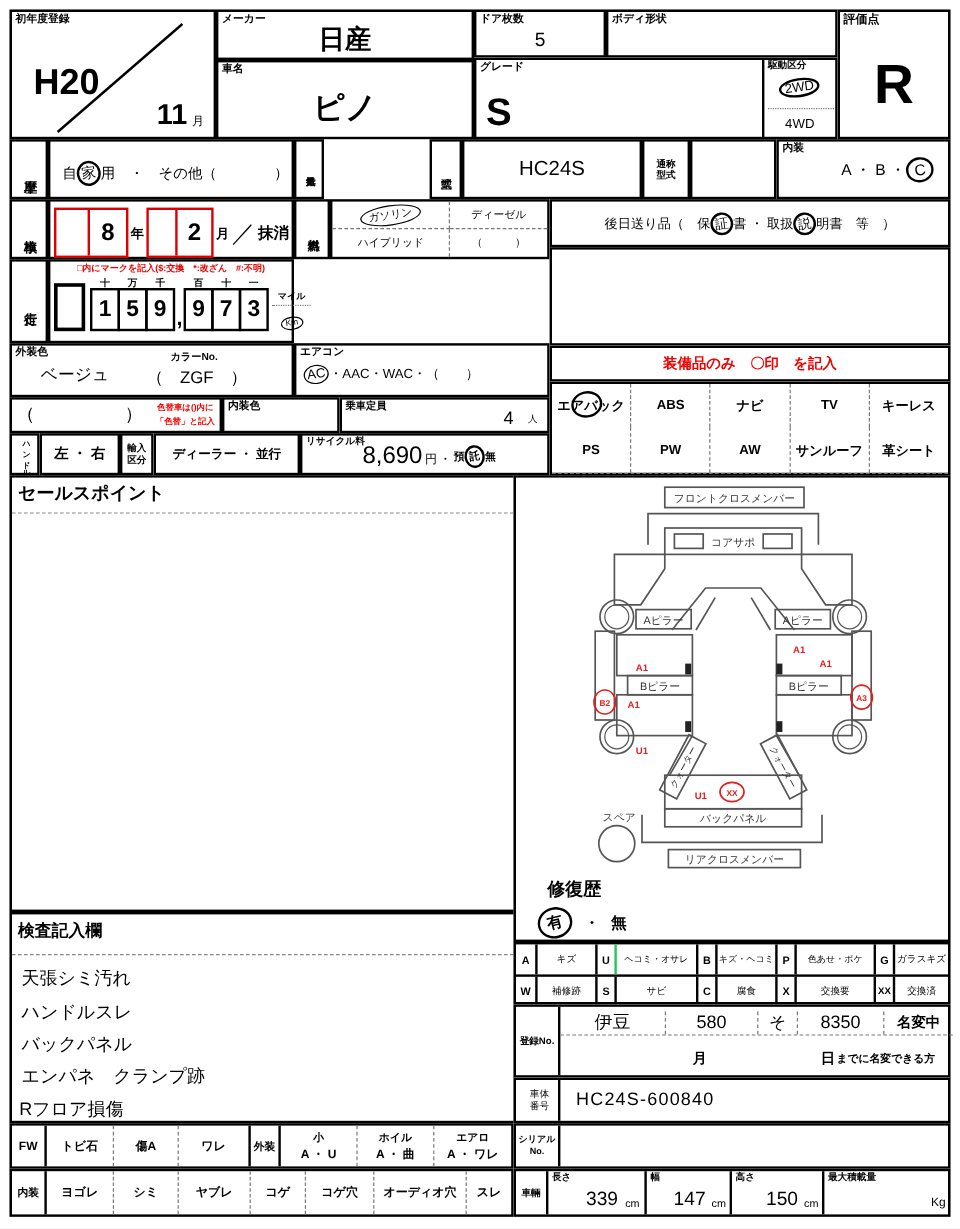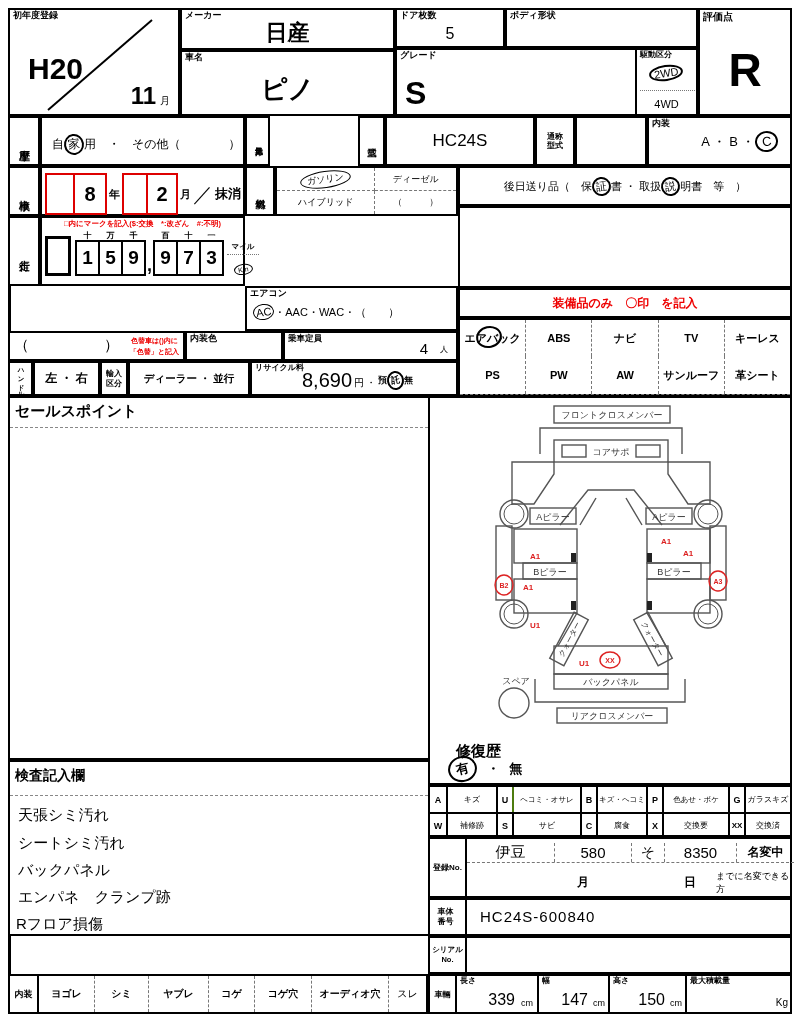--- a/index.html
+++ b/index.html
@@ -164,20 +164,26 @@
             <div class="cell" style="height:36px;border:2px solid #000;font-size:19px;font-weight:700">3</div>
           </div>
       </div>
       <div style="margin-left:3px;width:32px;text-align:center">
         <div style="font-size:7.5px;font-weight:700;border-bottom:1px dotted #777;padding-bottom:2px">マイル</div>
         <div style="margin-top:3px"><span class="circ" style="font-size:7px;padding:1px 3px;border-width:1.5px">Km</span></div>
       </div>
     </div>
   </div>
 
+  <div class="bx" style="left:8px;top:286px;width:237px;height:45px">
+    <span class="lbl">外装色</span>
+    <span class="abs" style="left:24px;bottom:7px;font-size:14px">ベージュ</span>
+    <span class="abs" style="left:132px;top:4px;font-size:8.5px;font-weight:700">カラーNo.</span>
+    <span class="abs" style="left:112px;bottom:5px;font-size:14px">（　ZGF　）</span>
+  </div>
   <div class="bx" style="left:245px;top:286px;width:213px;height:45px">
     <span class="lbl">エアコン</span>
     <div class="abs" style="left:6px;bottom:9px;font-size:11px"><span class="circ" style="padding:1px 2px;border-width:1.5px">AC</span><span>・AAC・WAC・（　　）</span></div>
   </div>
   <div class="bx ctr red" style="left:458px;top:288px;width:334px;height:30px;font-size:12px;font-weight:700">装備品のみ　〇印　を記入</div>
 
   <div class="bx" style="left:8px;top:331px;width:177px;height:30px">
     <span class="abs" style="left:4px;top:3px;font-size:15px">（　　　　　）</span>
     <div class="abs red" style="right:4px;top:3px;font-size:7px;font-weight:700;text-align:center;line-height:1.5">
       <div>色替車は()内に</div>
@@ -233,21 +239,21 @@
 
   <div class="bx" style="left:8px;top:396px;width:422px;height:364px">
     <span class="abs" style="left:5px;top:4px;font-size:15px;font-weight:700">セールスポイント</span>
     <div class="abs" style="left:0;top:29px;width:100%;border-top:1px dashed #888"></div>
   </div>
 
   <div class="bx" style="left:8px;top:760px;width:422px;height:176px">
     <span class="abs" style="left:5px;top:5px;font-size:14px;font-weight:700">検査記入欄</span>
     <div class="abs" style="left:0;top:33px;width:100%;border-top:1px dashed #888"></div>
     <div class="abs" style="left:8px;top:44px;font-size:15px">天張シミ汚れ</div>
-    <div class="abs" style="left:8px;top:72px;font-size:15px">シートシミ汚れ</div>
+    <div class="abs" style="left:8px;top:72px;font-size:15px">ハンドルスレ</div>
     <div class="abs" style="left:8px;top:99px;font-size:15px">バックパネル</div>
     <div class="abs" style="left:8px;top:126px;font-size:15px">エンパネ　クランプ跡</div>
     <div class="abs" style="left:6px;top:153px;font-size:15px">Rフロア損傷</div>
   </div>
 
   <div class="bx" style="left:428px;top:396px;width:364px;height:389px">
     <svg width="364" height="330" viewBox="0 0 364 330" style="position:absolute;left:0;top:0">
       <g fill="none" stroke="#555" stroke-width="1.4">
         <rect x="124" y="8" width="116" height="17"></rect>
         <path d="M110,56 L110,30 L252,30 L252,56"></path>
@@ -318,34 +324,34 @@
         <text x="74" y="190" font-size="7">B2</text>
         <text x="288" y="186" font-size="7">A3</text>
         <text x="180" y="265" font-size="7">XX</text>
       </g>
       <g fill="none" stroke="#d22" stroke-width="1.4">
         <ellipse cx="74" cy="187" rx="9" ry="10"></ellipse>
         <ellipse cx="288" cy="183" rx="9" ry="10"></ellipse>
         <ellipse cx="180" cy="262" rx="10" ry="8"></ellipse>
       </g>
     </svg>
-    <span class="abs" style="left:26px;top:344px;font-size:15px;font-weight:700">修復歴</span>
+    <span class="abs" style="left:26px;top:334px;font-size:15px;font-weight:700">修復歴</span>
     <div class="abs" style="left:18px;top:358px;font-size:13px;font-weight:700">
       <span class="circ" style="padding:2px 6px;transform:rotate(-14deg)">有</span>
       <span style="margin:0 6px">・</span>
       <span>無</span>
     </div>
   </div>
 
   <div class="bx" style="left:428px;top:785px;width:364px;height:52px">
     <div style="display:flex;height:25px;border-bottom:2px solid #000">
       <div class="cell" style="width:16px;font-size:9px;font-weight:700">A</div>
       <div class="cell" style="width:50px;font-size:8px;border-left:2px solid #000">キズ</div>
       <div class="cell" style="width:16px;font-size:9px;font-weight:700;border-left:2px solid #000">U</div>
-      <div class="cell" style="width:68px;font-size:7.5px;border-left:2px solid #4d7c0f">ヘコミ・オサレ</div>
+      <div class="cell" style="width:68px;font-size:7.5px;border-left:2px solid #22c55e">ヘコミ・オサレ</div>
       <div class="cell" style="width:16px;font-size:9px;font-weight:700;border-left:2px solid #000">B</div>
       <div class="cell" style="width:50px;font-size:7.5px;border-left:2px solid #000">キズ・ヘコミ</div>
       <div class="cell" style="width:16px;font-size:9px;font-weight:700;border-left:2px solid #000">P</div>
       <div class="cell" style="width:66px;font-size:7.5px;border-left:2px solid #000">色あせ・ボケ</div>
       <div class="cell" style="width:16px;font-size:9px;font-weight:700;border-left:2px solid #000">G</div>
       <div class="cell" style="flex:1;font-size:8px;border-left:2px solid #000">ガラスキズ</div>
     </div>
     <div style="display:flex;height:23px">
       <div class="cell" style="width:16px;font-size:9px;font-weight:700">W</div>
       <div class="cell" style="width:50px;font-size:8px;border-left:2px solid #000">補修跡</div>
@@ -365,27 +371,27 @@
     <div class="abs" style="left:37px;top:4px;width:327px;height:20px;display:flex;border-bottom:1px dashed #777">
       <div class="cell dashR" style="width:88px;font-size:15px">伊豆</div>
       <div class="cell dashR" style="width:77px;font-size:15px">580</div>
       <div class="cell dashR" style="width:33px;font-size:14px">そ</div>
       <div class="cell dashR" style="width:72px;font-size:15px">8350</div>
       <div class="cell" style="flex:1;font-size:12px;font-weight:700">名変中</div>
     </div>
     <div class="abs" style="left:37px;top:28px;width:327px;height:31px;display:flex;align-items:center">
       <span style="margin-left:110px;font-size:12px;font-weight:700">月</span>
       <span style="margin-left:95px;font-size:12px;font-weight:700">日</span>
-      <span style="margin-left:20px;font-size:9px;font-weight:400">までに名変できる方</span>
+      <span style="margin-left:1px;font-size:9px;font-weight:700">までに名変できる方</span>
     </div>
   </div>
 
   <div class="bx" style="left:428px;top:898px;width:364px;height:38px">
     <div class="cell abs" style="left:0;top:0;width:37px;height:100%;border-right:2px solid #000">
-      <div style="width:20px;font-size:8px;font-weight:700;line-height:1.2;text-align:left">車体番号</div>
+      <div style="width:20px;font-size:8px;font-weight:400;line-height:1.2;text-align:right">車体番号</div>
     </div>
     <span class="abs" style="left:50px;top:8px;font-size:15px;letter-spacing:1px">HC24S-600840</span>
   </div>
 
   <div class="bx" style="left:428px;top:936px;width:364px;height:38px">
     <div class="cell abs" style="left:0;top:0;width:37px;height:100%;border-right:2px solid #000">
       <div style="width:32px;font-size:7.5px;font-weight:700;line-height:1.3;text-align:center">シリアルNo.</div>
     </div>
   </div>
 
@@ -407,24 +413,43 @@
       <span class="lbl" style="font-size:8px">高さ</span>
       <span class="abs" style="right:20px;bottom:3px;font-size:16px">150</span>
       <span class="abs" style="right:3px;bottom:4px;font-size:9px">cm</span>
     </div>
     <div class="abs" style="left:257px;top:0;width:107px;height:100%">
       <span class="lbl" style="font-size:8px">最大積載量</span>
       <span class="abs" style="right:6px;bottom:4px;font-size:10px">Kg</span>
     </div>
   </div>
 
+  <div class="bx" style="left:8px;top:936px;width:420px;height:38px;display:flex">
+    <div class="cell" style="width:29px;font-size:10px;font-weight:700;border-right:2px solid #000">FW</div>
+    <div class="cell dashR" style="width:56px;font-size:10px;font-weight:700">トビ石</div>
+    <div class="cell dashR" style="width:54px;font-size:10px;font-weight:700">傷A</div>
+    <div class="cell" style="width:60px;font-size:10px;font-weight:700;border-right:2px solid #000">ワレ</div>
+    <div class="cell" style="width:25px;font-size:9px;font-weight:700;border-right:2px solid #000">外装</div>
+    <div class="dashR" style="width:63px;display:flex;flex-direction:column;align-items:center;justify-content:center">
+      <div style="font-size:9px;font-weight:700">小</div>
+        <div style="font-size:10px;font-weight:700">A ・ U</div>
+    </div>
+    <div class="dashR" style="width:63px;display:flex;flex-direction:column;align-items:center;justify-content:center">
+      <div style="font-size:9px;font-weight:700">ホイル</div>
+        <div style="font-size:10px;font-weight:700">A ・ 曲</div>
+    </div>
+    <div style="flex:1;display:flex;flex-direction:column;align-items:center;justify-content:center">
+      <div style="font-size:9px;font-weight:700">エアロ</div>
+        <div style="font-size:10px;font-weight:700">A ・ ワレ</div>
+    </div>
+  </div>
   <div class="bx" style="left:8px;top:974px;width:420px;height:40px;display:flex">
     <div class="cell" style="width:29px;font-size:9px;font-weight:700;border-right:2px solid #000">内装</div>
     <div class="cell dashR" style="width:56px;font-size:10px;font-weight:700">ヨゴレ</div>
     <div class="cell dashR" style="width:54px;font-size:10px;font-weight:700">シミ</div>
     <div class="cell dashR" style="width:60px;font-size:10px;font-weight:700">ヤブレ</div>
     <div class="cell dashR" style="width:46px;font-size:10px;font-weight:700">コゲ</div>
     <div class="cell dashR" style="width:57px;font-size:10px;font-weight:700">コゲ穴</div>
     <div class="cell dashR" style="width:77px;font-size:10px;font-weight:700">オーディオ穴</div>
-    <div class="cell" style="flex:1;font-size:10px;font-weight:400">スレ</div>
+    <div class="cell" style="flex:1;font-size:10px;font-weight:700">スレ</div>
   </div>
 
 </div>
 
 </body></html>

